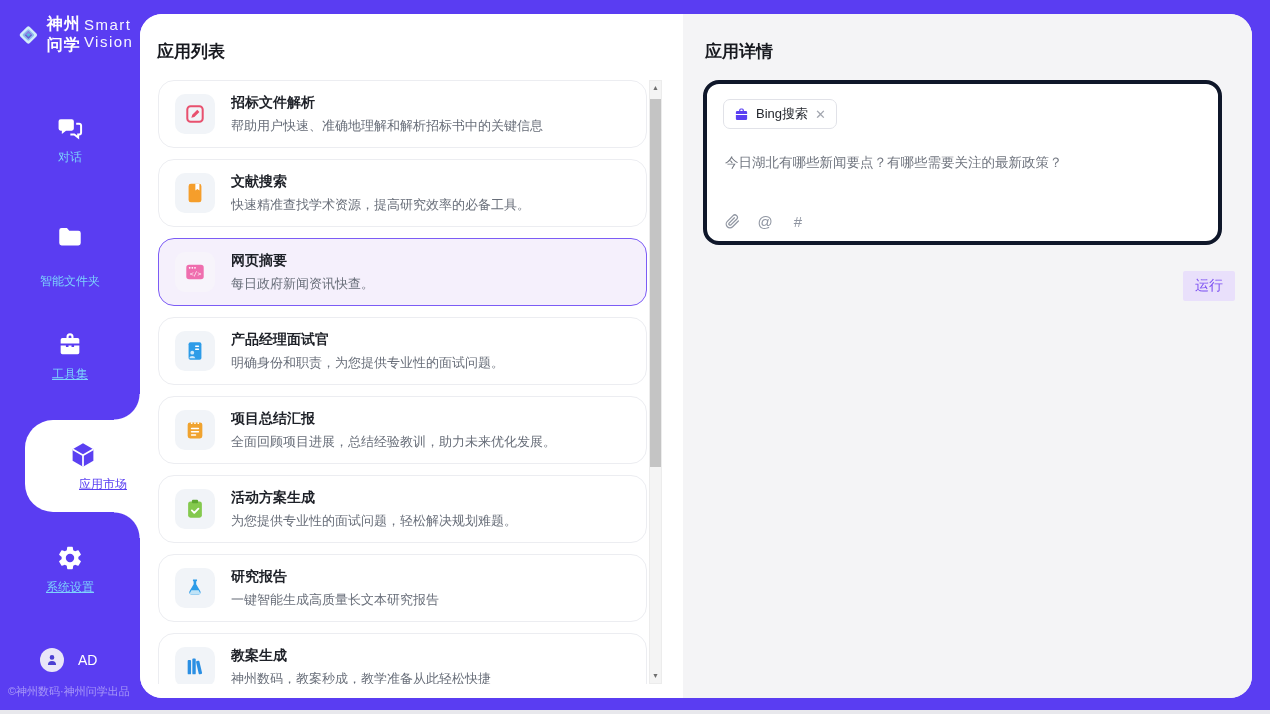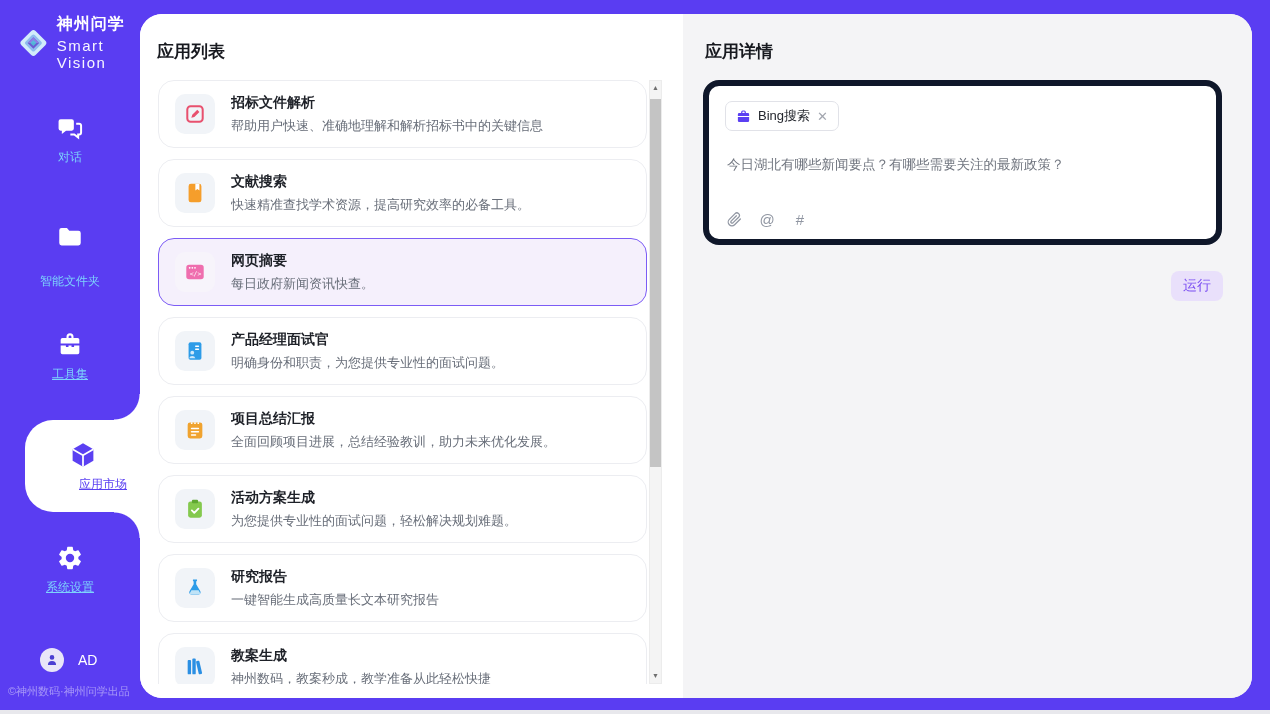--- a/index.html
+++ b/index.html
@@ -5,21 +5,21 @@
   * { margin:0; padding:0; box-sizing:border-box; }
   html,body { width:1270px; height:714px; overflow:hidden; }
   body { font-family:"Liberation Sans","DejaVu Sans",sans-serif; background:#e8e8ec; position:relative; }
 
   
   .frame { position:absolute; left:0; top:0; width:1270px; height:710px; background:#5a3df2; }
 
   
   .sidebar { position:absolute; left:0; top:0; width:140px; height:710px; }
   .logo { position:absolute; left:18px; top:14px; display:flex; align-items:center; gap:8px; }
-  .logo-text { display:flex; flex-direction:column; color:#fff; }
+  .logo-text { display:flex; color:#fff; }
   .logo-name { font-size:16px; font-weight:bold; letter-spacing:1px; }
   .logo-sub { font-size:15px; letter-spacing:1.5px; margin-top:2px; opacity:.95; }
 
   .nav-item { position:absolute; left:0; width:140px; display:flex; flex-direction:column; align-items:center; cursor:pointer; }
   .nav-icon { width:30px; height:30px; display:flex; align-items:center; justify-content:center; }
   .nav-label { margin-top:6px; font-size:12px; color:#7dd3fc; }
   .nav-label.u { text-decoration:underline; }
   .nav-0 { top:113px; } .nav-1 { top:222px;gap:15px; } .nav-2 { top:330px; } .nav-4 { top:543px; }
 
   .nav-3 { top:420px; left:25px; width:115px; height:92px; background:#fff; border-radius:28px 0 0 28px; justify-content:center; }
@@ -50,28 +50,28 @@
 
   
   .scrollbar { position:absolute; left:509px; top:66px; width:13px; height:604px; background:#f4f4f4; border:1px solid #ececec; }
   .sb-btn { position:absolute; left:0; width:11px; height:14px; background:#f4f4f4; color:#6f6f6f; font-size:7px; text-align:center; line-height:14px; cursor:pointer; }
   .sb-up { top:0; } .sb-down { bottom:0; }
   .sb-thumb { position:absolute; left:0; top:18px; width:11px; height:368px; background:#c4c4c4; cursor:pointer; }
 
   
   .detail-pane { position:absolute; left:543px; top:0; width:569px; height:684px; background:#f4f4f6; }
   .detail-pane .pane-title { left:22px; }
-  .composer { position:absolute; left:20px; top:66px; width:519px; height:165px; background:#fff; border:6px solid #0f172a; border-radius:16px; }
+  .composer { position:absolute; left:20px; top:66px; width:519px; height:165px; background:#fff; border:4px solid #0f172a; border-radius:16px; }
   .tool-tag { position:absolute; left:16px; top:15px; height:30px; display:inline-flex; align-items:center; gap:7px; padding:0 10px; border:1px solid #e1e2e8; border-radius:7px; background:#fff; cursor:pointer; }
   .tool-tag-label { font-size:13px; color:#23262d; }
   .tag-close { font-size:13px; color:#a2a6af; cursor:pointer; line-height:1; }
   .composer-query { position:absolute; left:18px; top:70px; right:18px; font-size:13.5px; color:#70757f; cursor:text; }
   .composer-tools { position:absolute; left:17px; bottom:12px; display:flex; align-items:center; gap:17px; }
   .ctool { width:16px; height:16px; display:flex; align-items:center; justify-content:center; color:#9096a2; font-size:15px; cursor:pointer; }
-  .run-btn { position:absolute; right:29px; top:257px; width:52px; height:30px; background:#e9e0fb; color:#7c50f2; font-size:14px; border:none; border-radius:8px; cursor:pointer; font-family:inherit; }
+  .run-btn { position:absolute; right:17px; top:257px; width:52px; height:30px; background:#e9e0fb; color:#7c50f2; font-size:14px; border:none; border-radius:2px; cursor:pointer; font-family:inherit; }
 </style>
 </head>
 <body>
 
 <div class="frame">
 
   <div class="sidebar">
     <div class="logo">
       <svg width="38" height="38" viewBox="0 0 40 40">
         <rect x="7" y="7" width="26" height="26" rx="4" transform="rotate(45 20 20)" fill="#d2ecfa"></rect>

